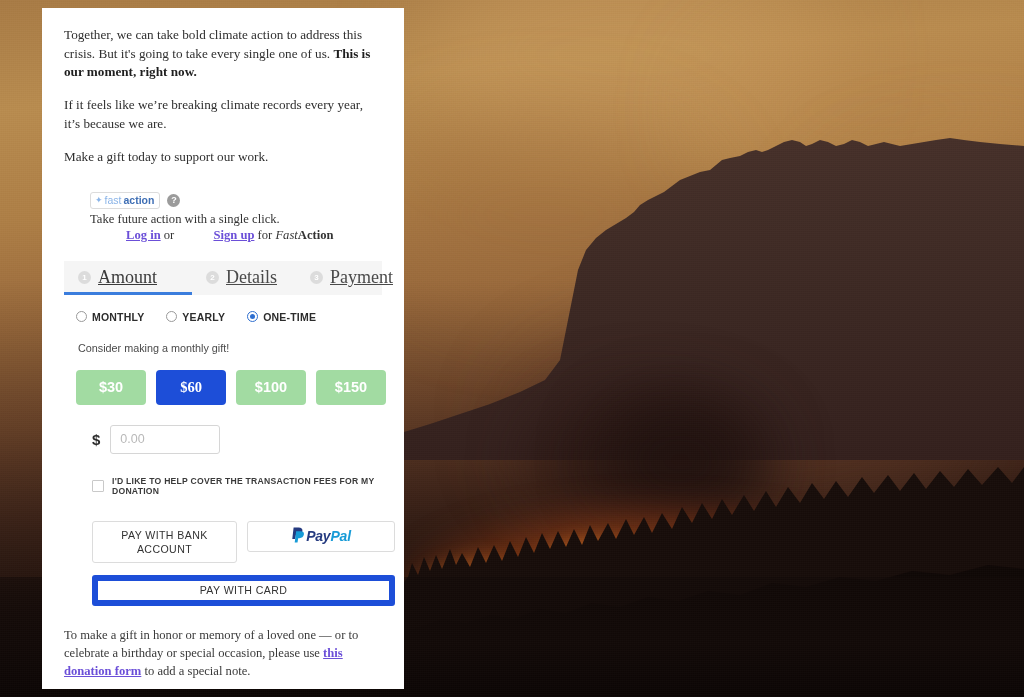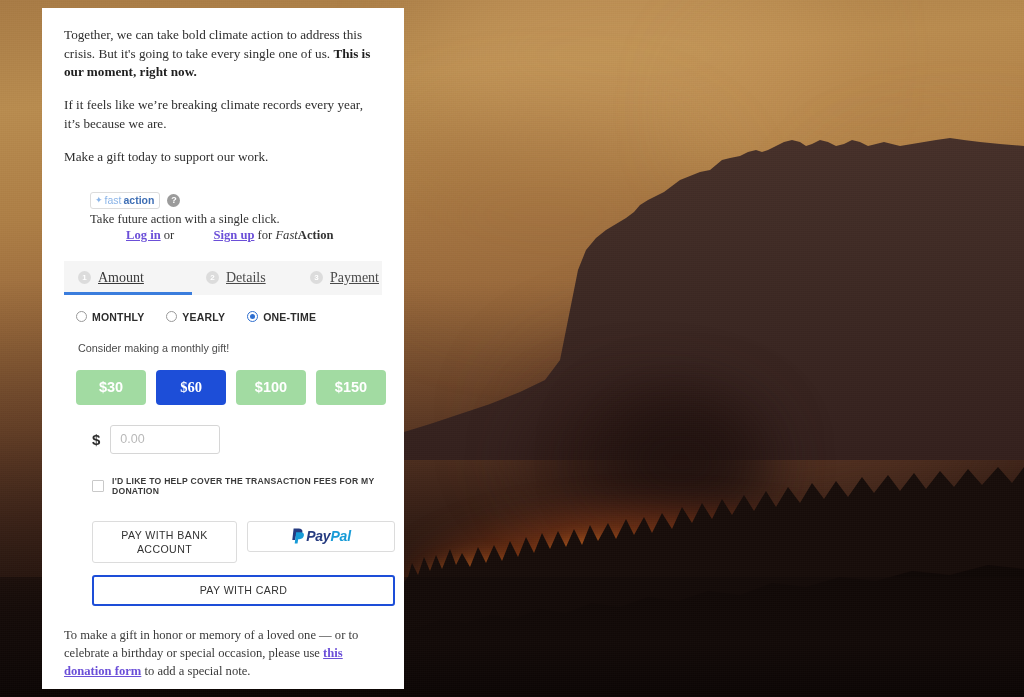--- a/index.html
+++ b/index.html
@@ -173,21 +173,21 @@
   .tab:first-child { flex: 0 0 128px; background: #f5f5f5; }
   .tab-num {
     width: 13px; height: 13px; border-radius: 50%;
     background: #dcdcdc; color: #fff;
     font-size: 8px; font-weight: bold;
     display: inline-flex; align-items: center; justify-content: center;
     line-height: 1;
   }
   .tab-label {
     font-family: "Liberation Serif", serif;
-    font-size: 14px; color: #4a4a4a;
+    font-size: 18px; color: #4a4a4a;
     text-decoration: underline;
   }
   .tab.active .tab-label { color: #3a3a3a; }
   .tab.active::after {
     content: ""; position: absolute; left: 0; right: 0; bottom: 0;
     height: 3px; background: #3b7ddd;
   }
   .tab.t2 { flex: 0 0 104px; }
   .tab.t3 { flex: 1 1 auto; }
 
@@ -264,25 +264,25 @@
     background: #fff;
     font-family: "Liberation Sans", sans-serif;
     font-size: 10.6px; letter-spacing: .4px; color: #333;
     display: flex; align-items: center; justify-content: center;
     text-align: center; line-height: 1.35;
     cursor: pointer;
   }
   #pay-bank { flex: 0 0 145px; height: 42px; }
   #pay-paypal { flex: 0 0 148px; height: 31px; margin-top: 0; align-self: flex-start; }
   #pay-card { margin: 12px 0 0 28px; width: 303px; height: 31px;
-    border: 2px solid #1d4ed8; border-radius: 3px; background: #fff;
+    border: 6px solid #1d4ed8; border-radius: 3px; background: #fff;
     font-family: "Liberation Sans", sans-serif;
     font-size: 10.6px; letter-spacing: .4px; color: #333;
     display: flex; align-items: center; justify-content: center; cursor: pointer; }
-  .paypal-wrap { display: flex; align-items: center; }
+  .paypal-wrap { display: flex; }
   .pp-mark { display: block; }
   .pp-text {
     font-family: "Liberation Sans", sans-serif;
     font-size: 14px; font-weight: bold; font-style: italic; letter-spacing: -.2px;
   }
   .pp-pay { color: #253b80; }
   .pp-pal { color: #179bd7; }
 
   
   .foot {

